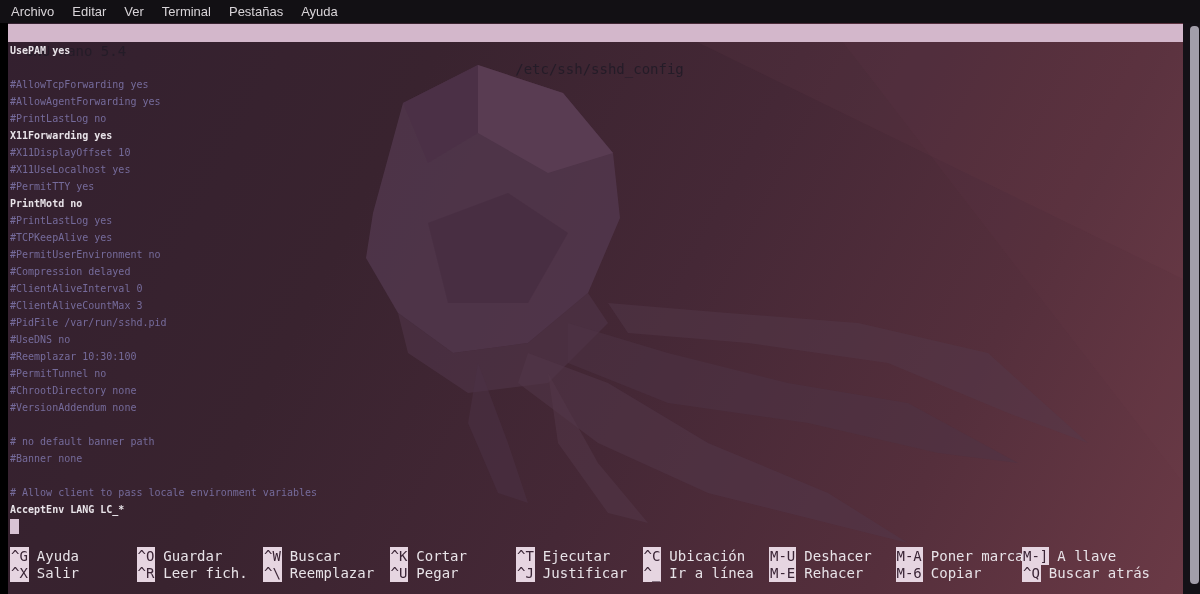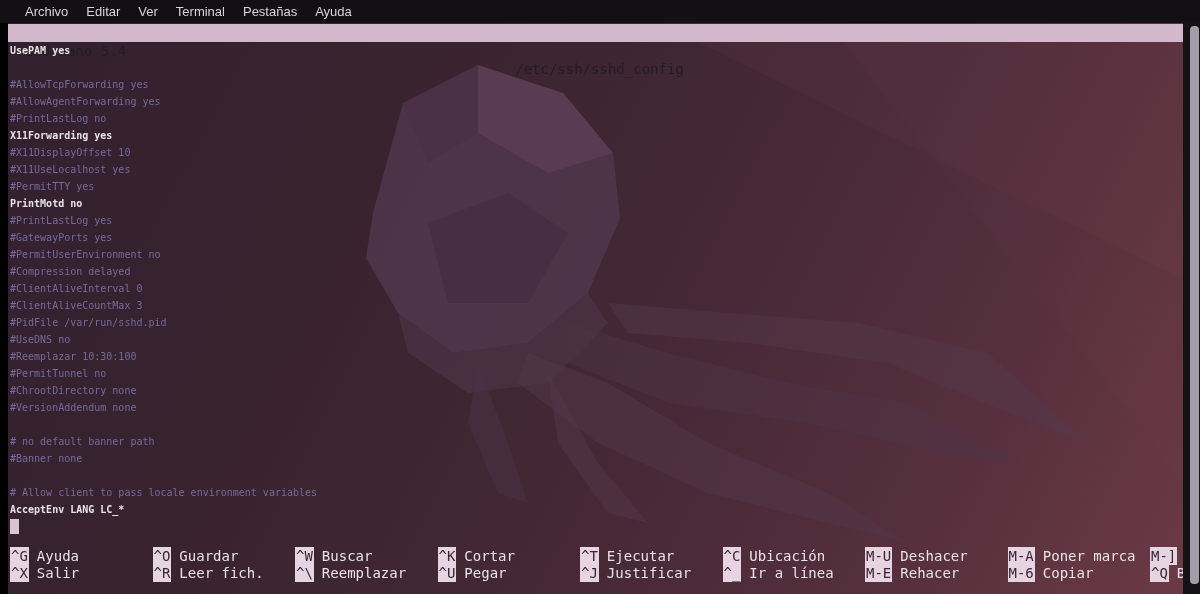--- a/index.html
+++ b/index.html
@@ -6,21 +6,21 @@
   html, body { width: 1200px; height: 594px; overflow: hidden; background: #000; }
   .screen {
     position: relative; width: 1200px; height: 594px;
     font-family: "DejaVu Sans Mono", "Liberation Mono", monospace;
   }
 
   
   .menubar {
     position: absolute; top: 0; left: 0; width: 1200px; height: 23px;
     background: var(--menubar-bg, #121014);
-    display: flex; align-items: center; padding-left: 16px;
+    display: flex; align-items: center; padding-left: 2px;
     font-family: "Liberation Sans", "DejaVu Sans", sans-serif;
     font-size: 13px; color: var(--menubar-fg, #d8d4d8);
   }
   .menu-item { padding: 2px 9px; cursor: default; }
 
   
   .terminal {
     position: absolute; top: 23px; left: 8px; width: 1183px; height: 571px;
     background: linear-gradient(117deg, #33202f 0%, #39232f 30%, #452836 55%, #552f3c 78%, #6b3a46 100%);
     overflow: hidden;
@@ -41,21 +41,21 @@
   .line { height: 17px; line-height: 17px; font-size: 10px; white-space: pre; }
   .t-normal { color: var(--text-bright, #e8e3e8); font-weight: 700; }
   .t-comment { color: var(--text-comment, #756b9b); font-weight: 400; }
   .cursor {
     display: inline-block; width: 9px; height: 15px; margin-top: 1px;
     background: var(--cursor-color, #d9c3d4); vertical-align: top;
   }
 
   
   .footer { position: absolute; left: 2px; bottom: 12px; width: 1160px; }
-  .f-row { display: grid; grid-template-columns: repeat(9, 126.5px); height: 17px; gap: 16px; }
+  .f-row { display: grid; grid-template-columns: repeat(9, 126.5px); height: 17px; }
   .f-cell { white-space: pre; font-size: 14px; line-height: 17px; overflow: visible; }
   .f-key {
     background: var(--badge-bg, #e6d5e1); color: var(--badge-fg, #3a2536);
     padding: 1px 1px; font-weight: 400;
   }
   .f-label { color: var(--text-bright, #e8e3e8); padding-left: 8px; }
 
   
   .edge { position: absolute; top: 23px; right: 0; width: 17px; height: 571px; background: #141117; }
   .scroll-thumb {
@@ -104,21 +104,21 @@
         <div class="line t-normal"></div>
         <div class="line t-comment">#AllowTcpForwarding yes</div>
         <div class="line t-comment">#AllowAgentForwarding yes</div>
         <div class="line t-comment">#PrintLastLog no</div>
         <div class="line t-normal">X11Forwarding yes</div>
         <div class="line t-comment">#X11DisplayOffset 10</div>
         <div class="line t-comment">#X11UseLocalhost yes</div>
         <div class="line t-comment">#PermitTTY yes</div>
         <div class="line t-normal">PrintMotd no</div>
         <div class="line t-comment">#PrintLastLog yes</div>
-        <div class="line t-comment">#GatewayPorts yes</div>
+        <div class="line t-comment">#TCPKeepAlive yes</div>
         <div class="line t-comment">#PermitUserEnvironment no</div>
         <div class="line t-comment">#Compression delayed</div>
         <div class="line t-comment">#ClientAliveInterval 0</div>
         <div class="line t-comment">#ClientAliveCountMax 3</div>
         <div class="line t-comment">#PidFile /var/run/sshd.pid</div>
         <div class="line t-comment">#UseDNS no</div>
         <div class="line t-comment">#Reemplazar 10:30:100</div>
         <div class="line t-comment">#PermitTunnel no</div>
         <div class="line t-comment">#ChrootDirectory none</div>
         <div class="line t-comment">#VersionAddendum none</div>

